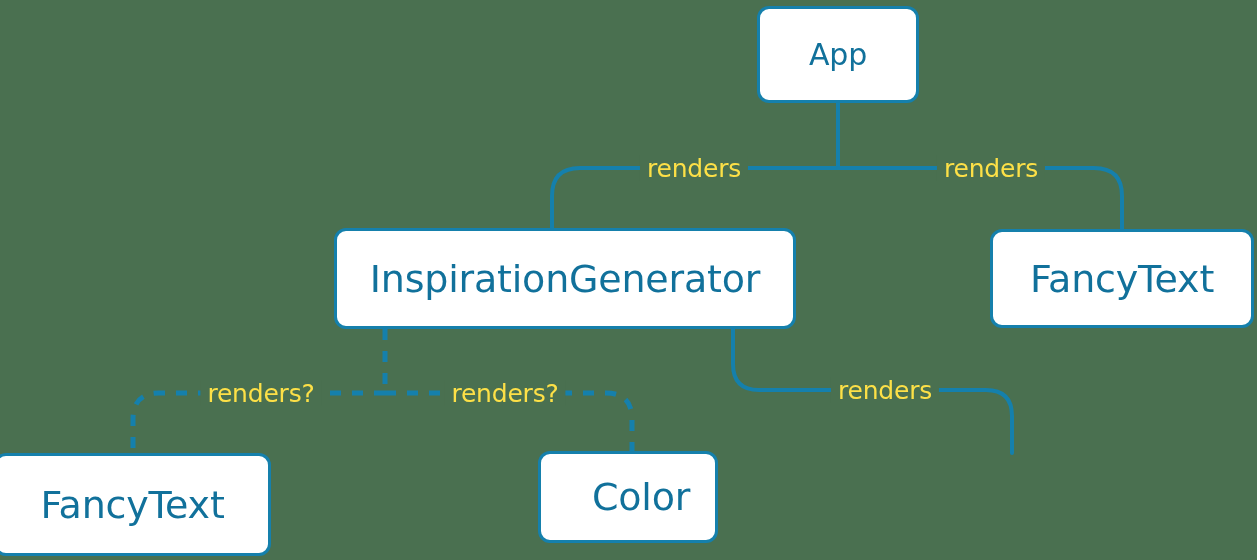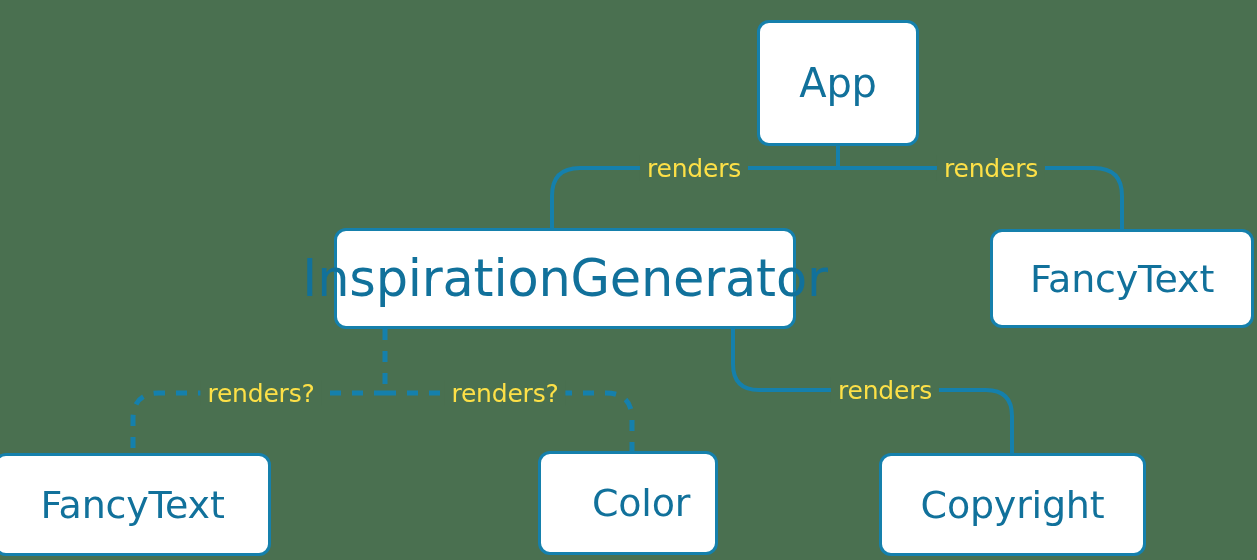--- a/index.html
+++ b/index.html
@@ -73,31 +73,30 @@
 
     <path d="M 385 329 L 385 393" stroke="#1580ac" stroke-width="5" stroke-linecap="butt" stroke-dasharray="11 11"></path>
 
     <path d="M 385 393 L 159 393 Q 133 393 133 419 L 133 453" stroke="#1580ac" stroke-width="5" stroke-linecap="butt" stroke-dasharray="11 11"></path>
 
     <path d="M 385 393 L 606 393 Q 632 393 632 419 L 632 451" stroke="#1580ac" stroke-width="5" stroke-linecap="butt" stroke-dasharray="11 11"></path>
 
     <path d="M 733 329 L 733 364 Q 733 390 759 390 L 986 390 Q 1012 390 1012 416 L 1012 453" stroke="#1580ac" stroke-width="4" stroke-linecap="round"></path>
   </svg>
 
-  <div class="node" style="left:757px; top:20px; width:162px; height:126px; font-size:40px;">App</div>
+  <div class="node" style="left:757px; top:6px; width:162px; height:97px; font-size:30px;">App</div>
 
-  <div class="node" style="left:334px; top:228px; width:462px; height:101px; font-size:51px;">InspirationGenerator</div>
+  <div class="node" style="left:334px; top:228px; width:462px; height:101px; font-size:38px;">InspirationGenerator</div>
 
   <div class="node" style="left:990px; top:229px; width:264px; height:99px; font-size:38px;">FancyText</div>
 
   <div class="node" style="left:-6px; top:453px; width:277px; height:103px; font-size:38px;">FancyText</div>
 
-  <div class="node" style="left:538px; top:451px; width:180px; height:104px; font-size:38px;padding-left:26px;">Color</div>
+  <div class="node" style="left:538px; top:451px; width:180px; height:92px; font-size:38px;padding-left:26px;">Color</div>
 
-  <div class="node" style="left:879px; top:453px; width:267px; height:103px; font-size:38px;">Copyright</div>
 
   <div class="edge-label" style="left:694px; top:168px;">renders</div>
 
   <div class="edge-label" style="left:991px; top:168px;">renders</div>
 
   <div class="edge-label" style="left:261px; top:393px;">renders?</div>
 
   <div class="edge-label" style="left:505px; top:393px;">renders?</div>
 
   <div class="edge-label" style="left:885px; top:390px;">renders</div>

